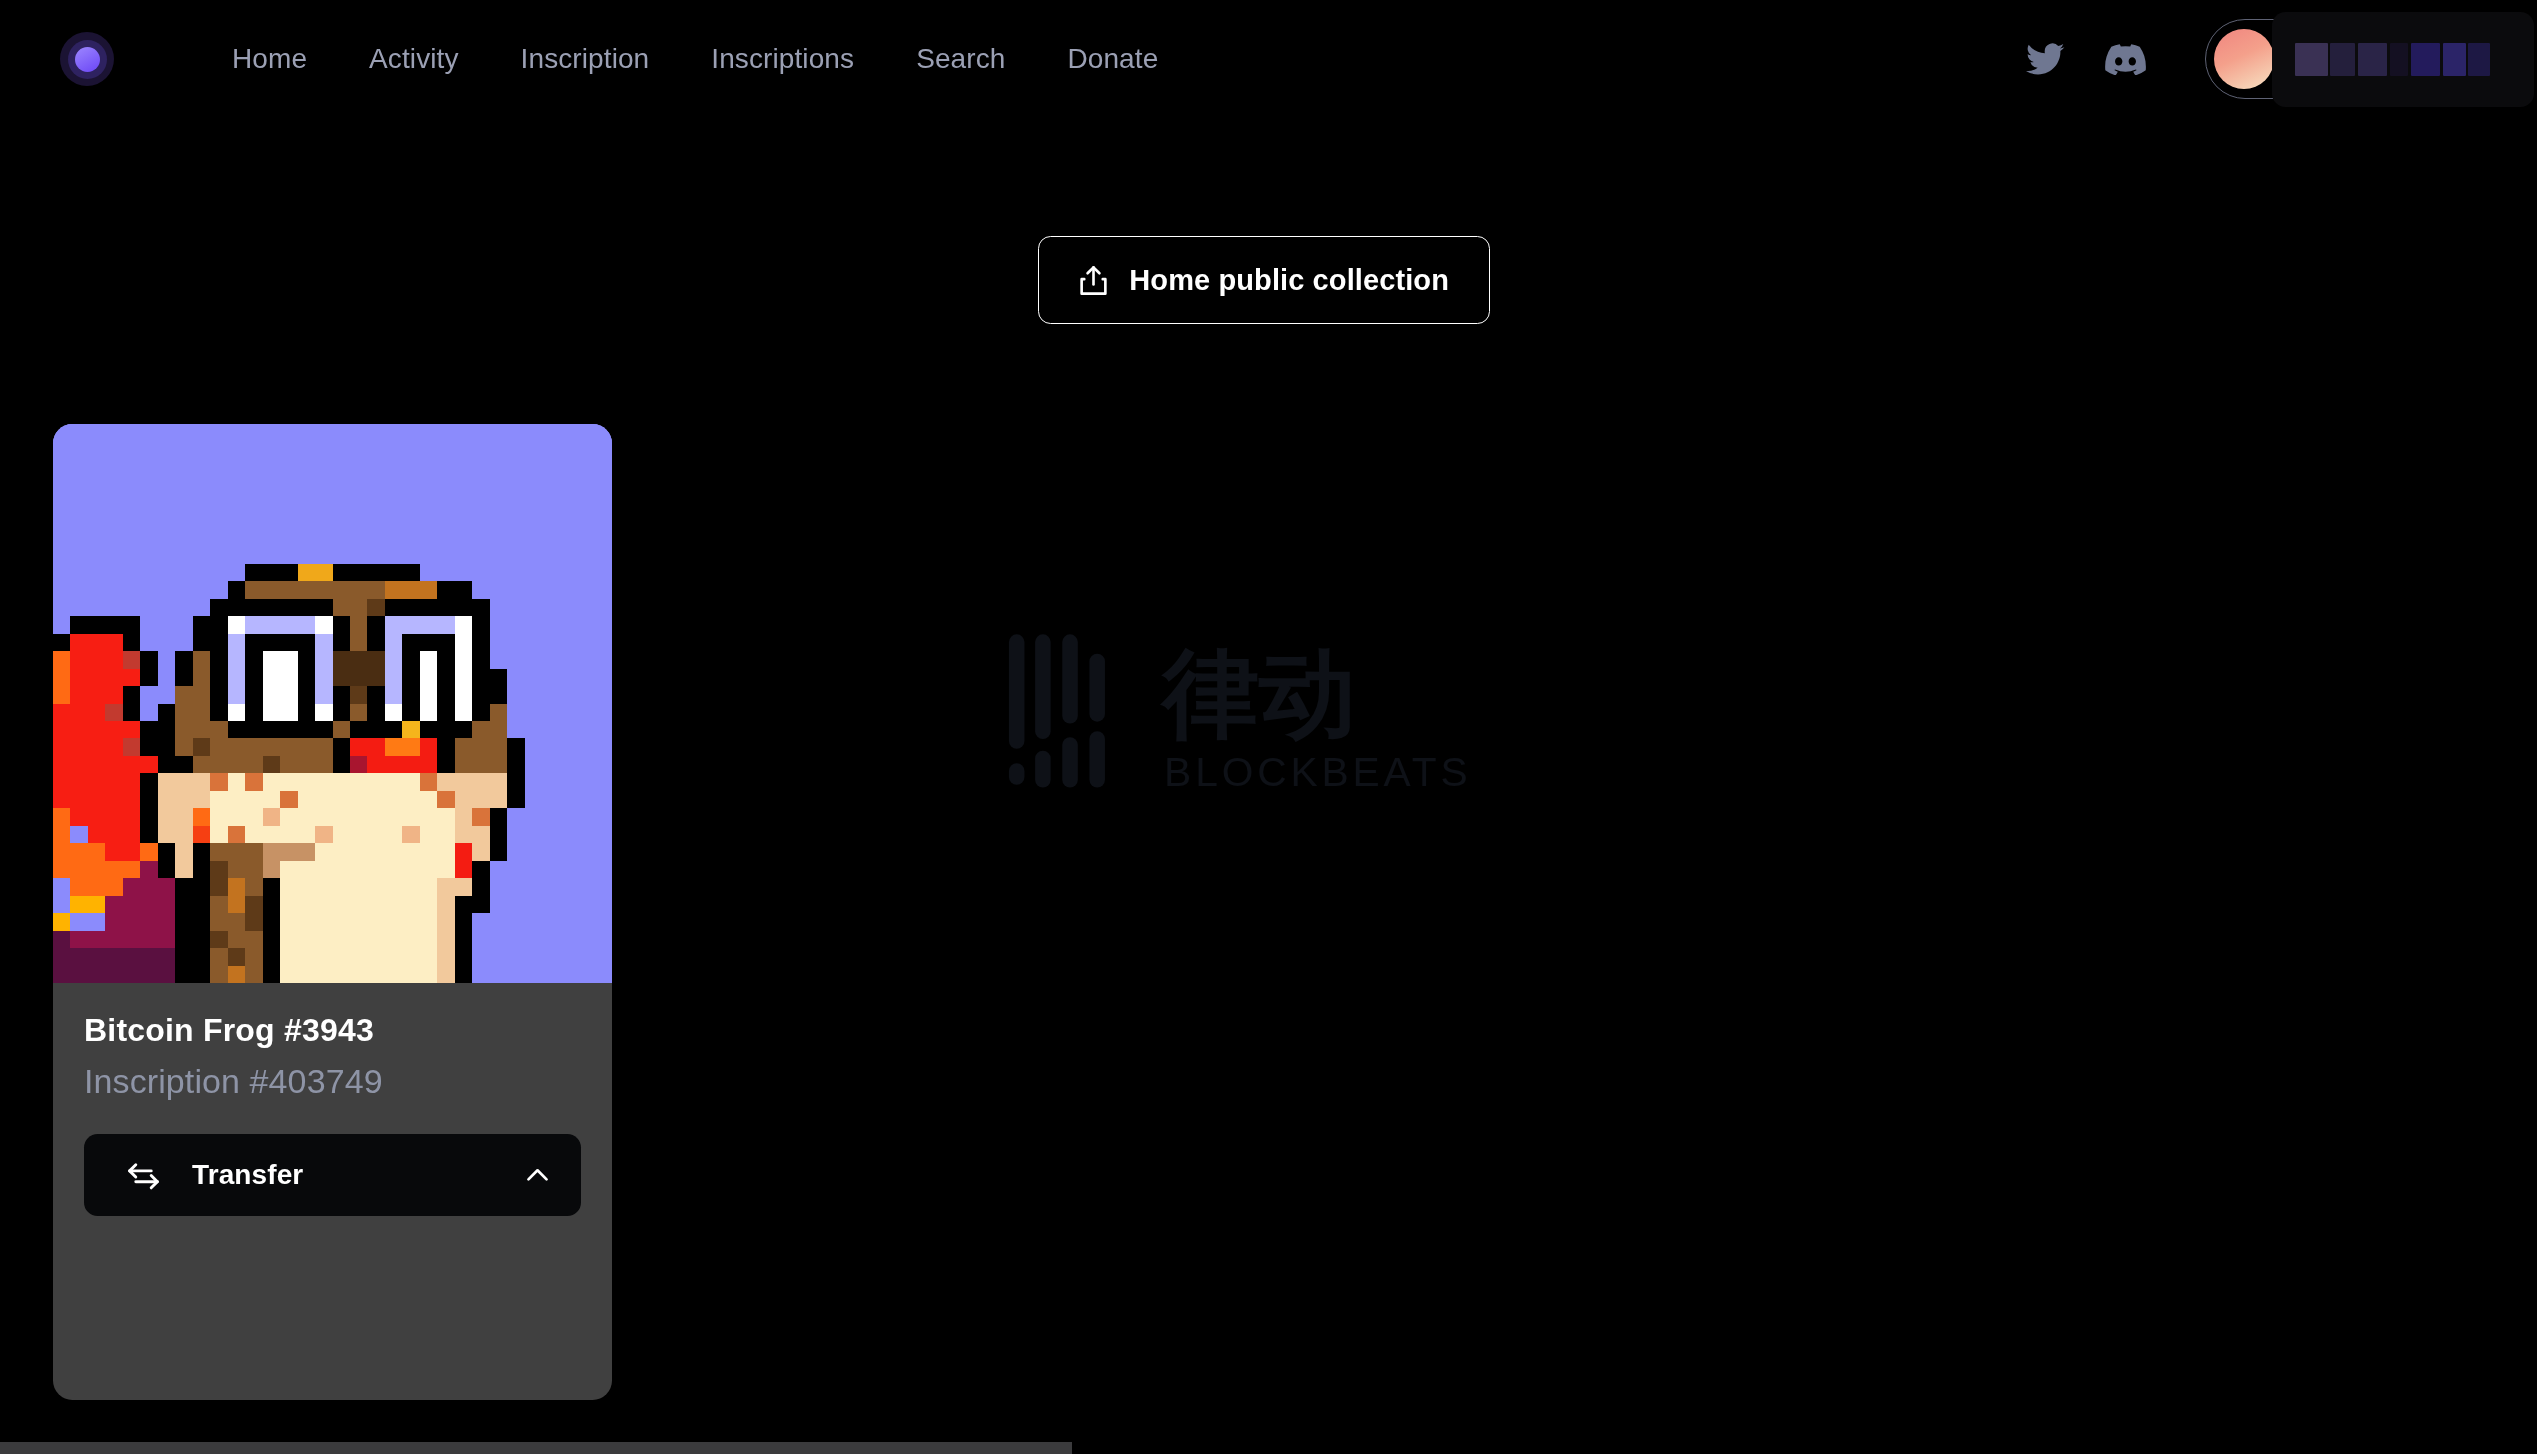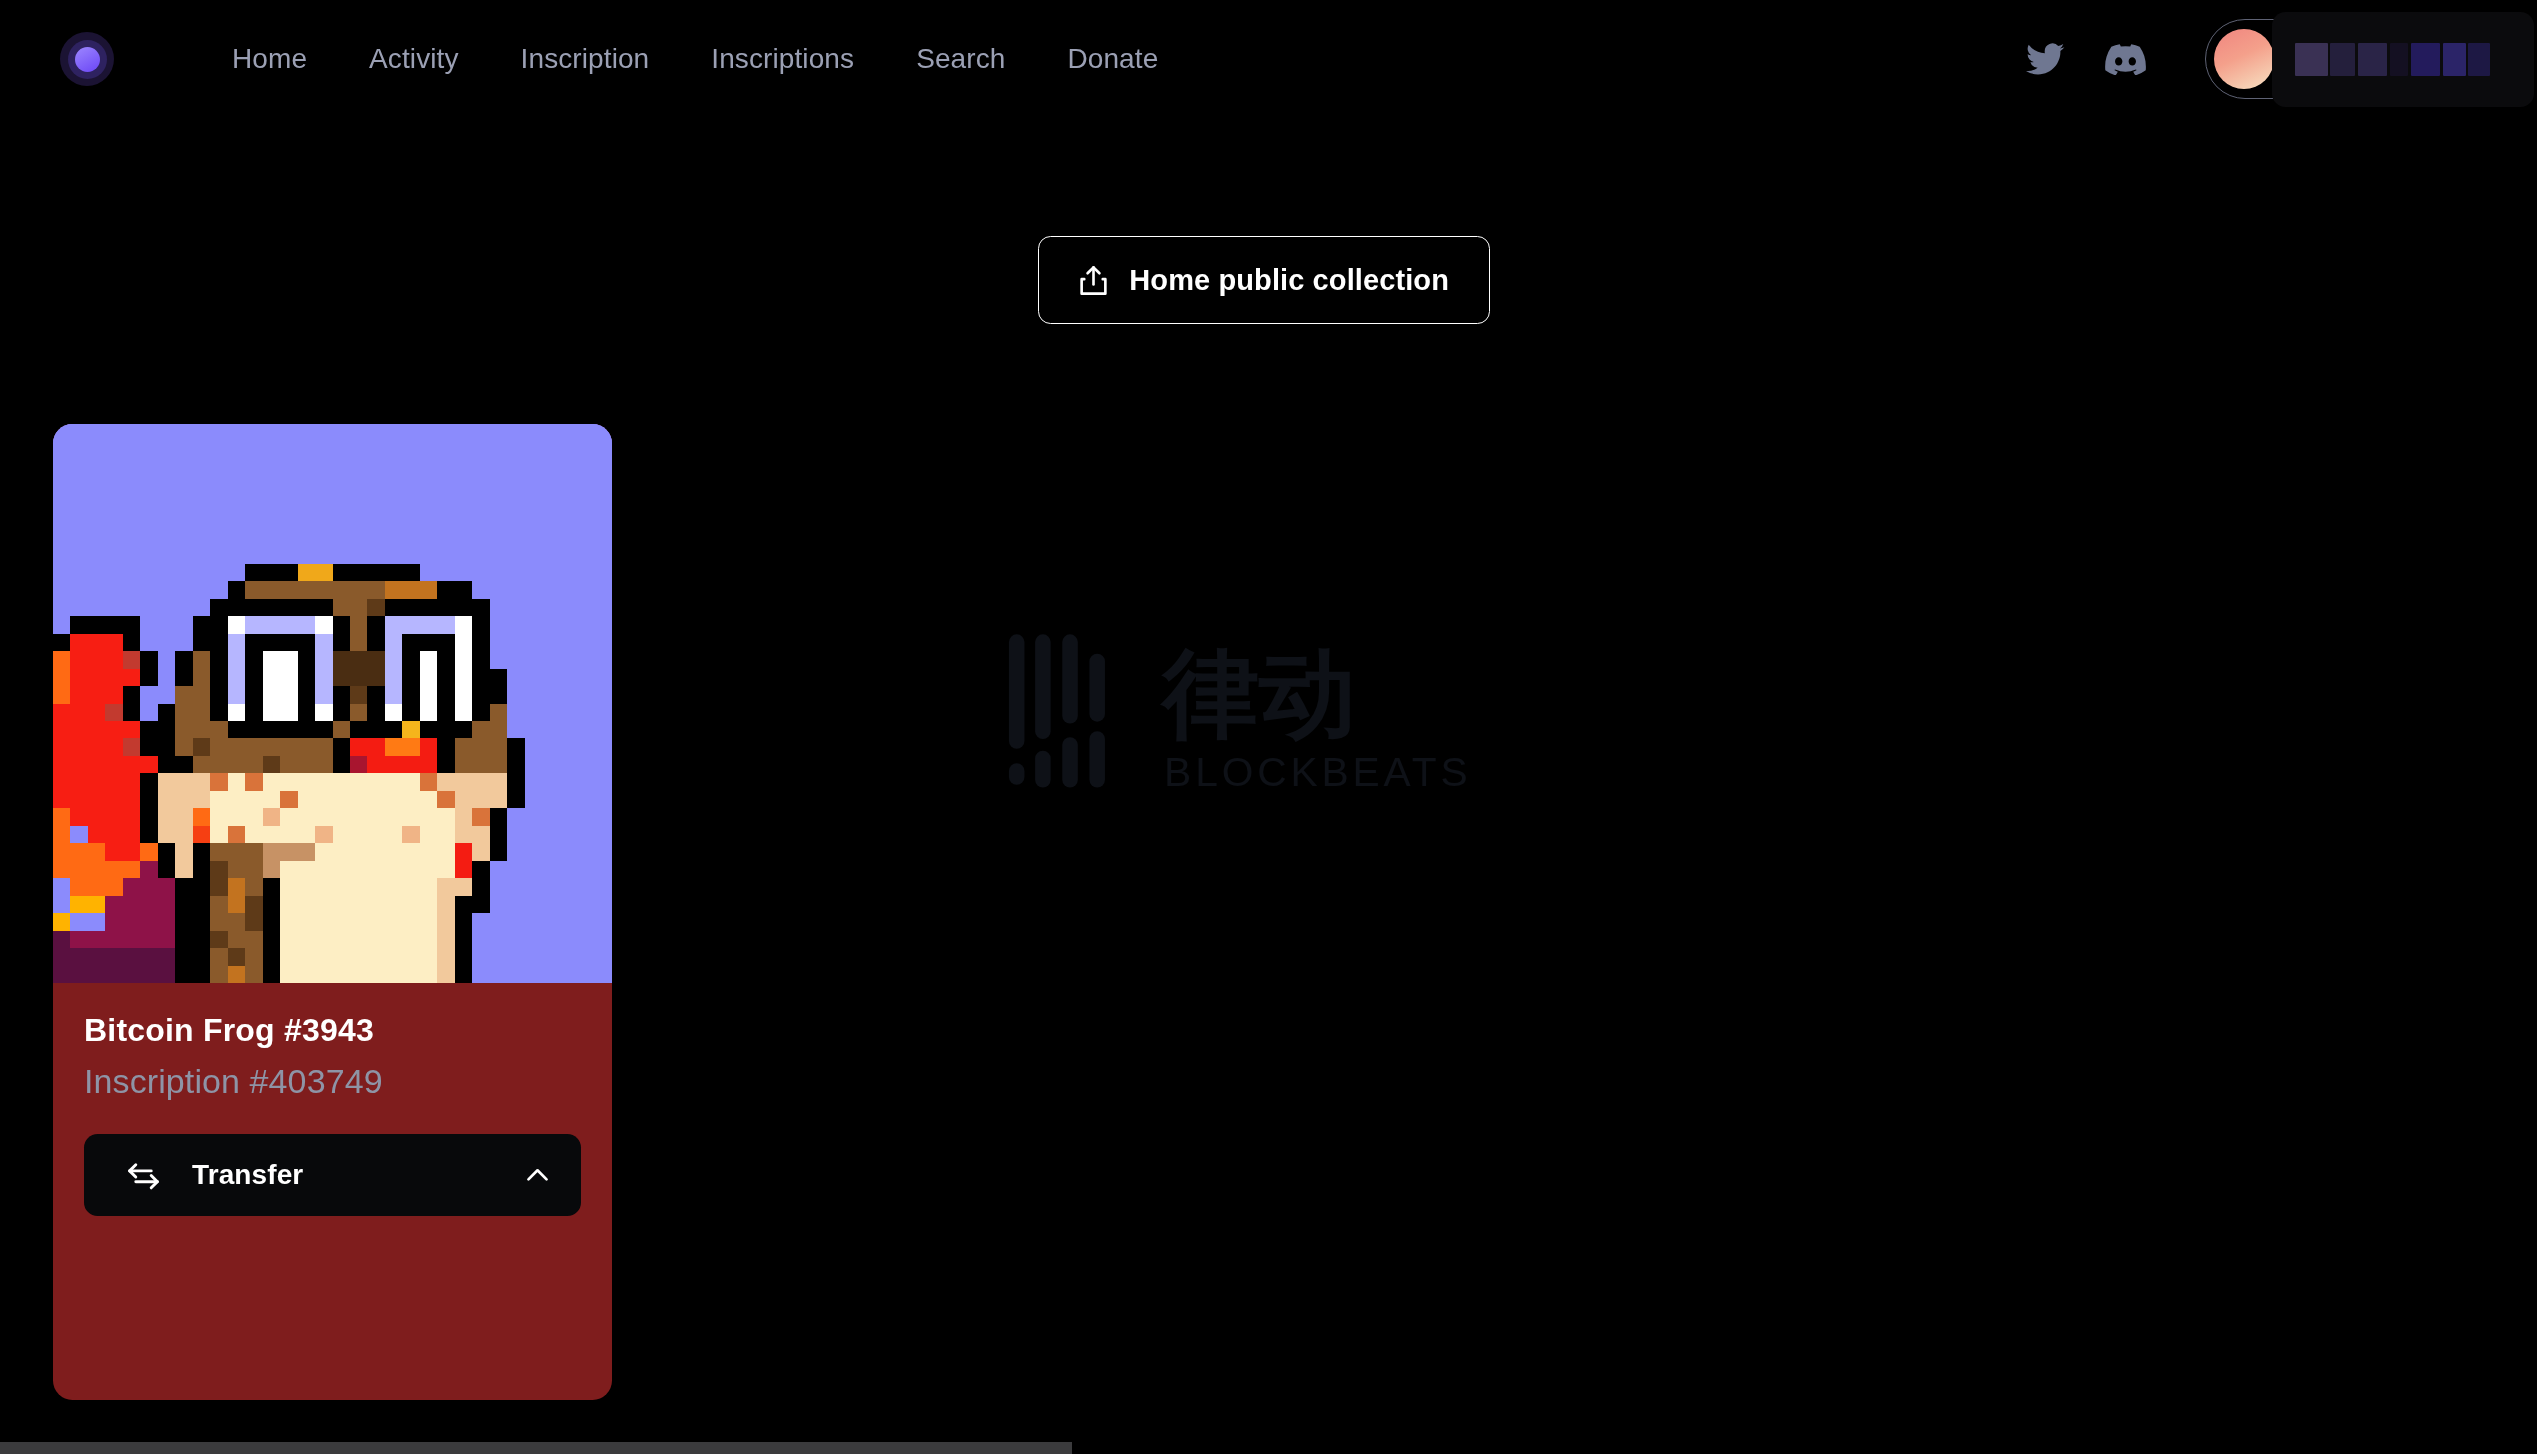--- a/index.html
+++ b/index.html
@@ -176,21 +176,21 @@
     pointer-events: none;
   }
 
   
   .nft-card {
     position: absolute;
     left: 53px;
     top: 424px;
     width: 559px;
     height: 976px;
-    background: #7f1d1d;
+    background: #404040;
     border-radius: 19.4px;
     overflow: hidden;
   }
 
   .nft-image {
     width: 559px;
     height: 559px;
     display: block;
     background: #8b8bfc;
   }

